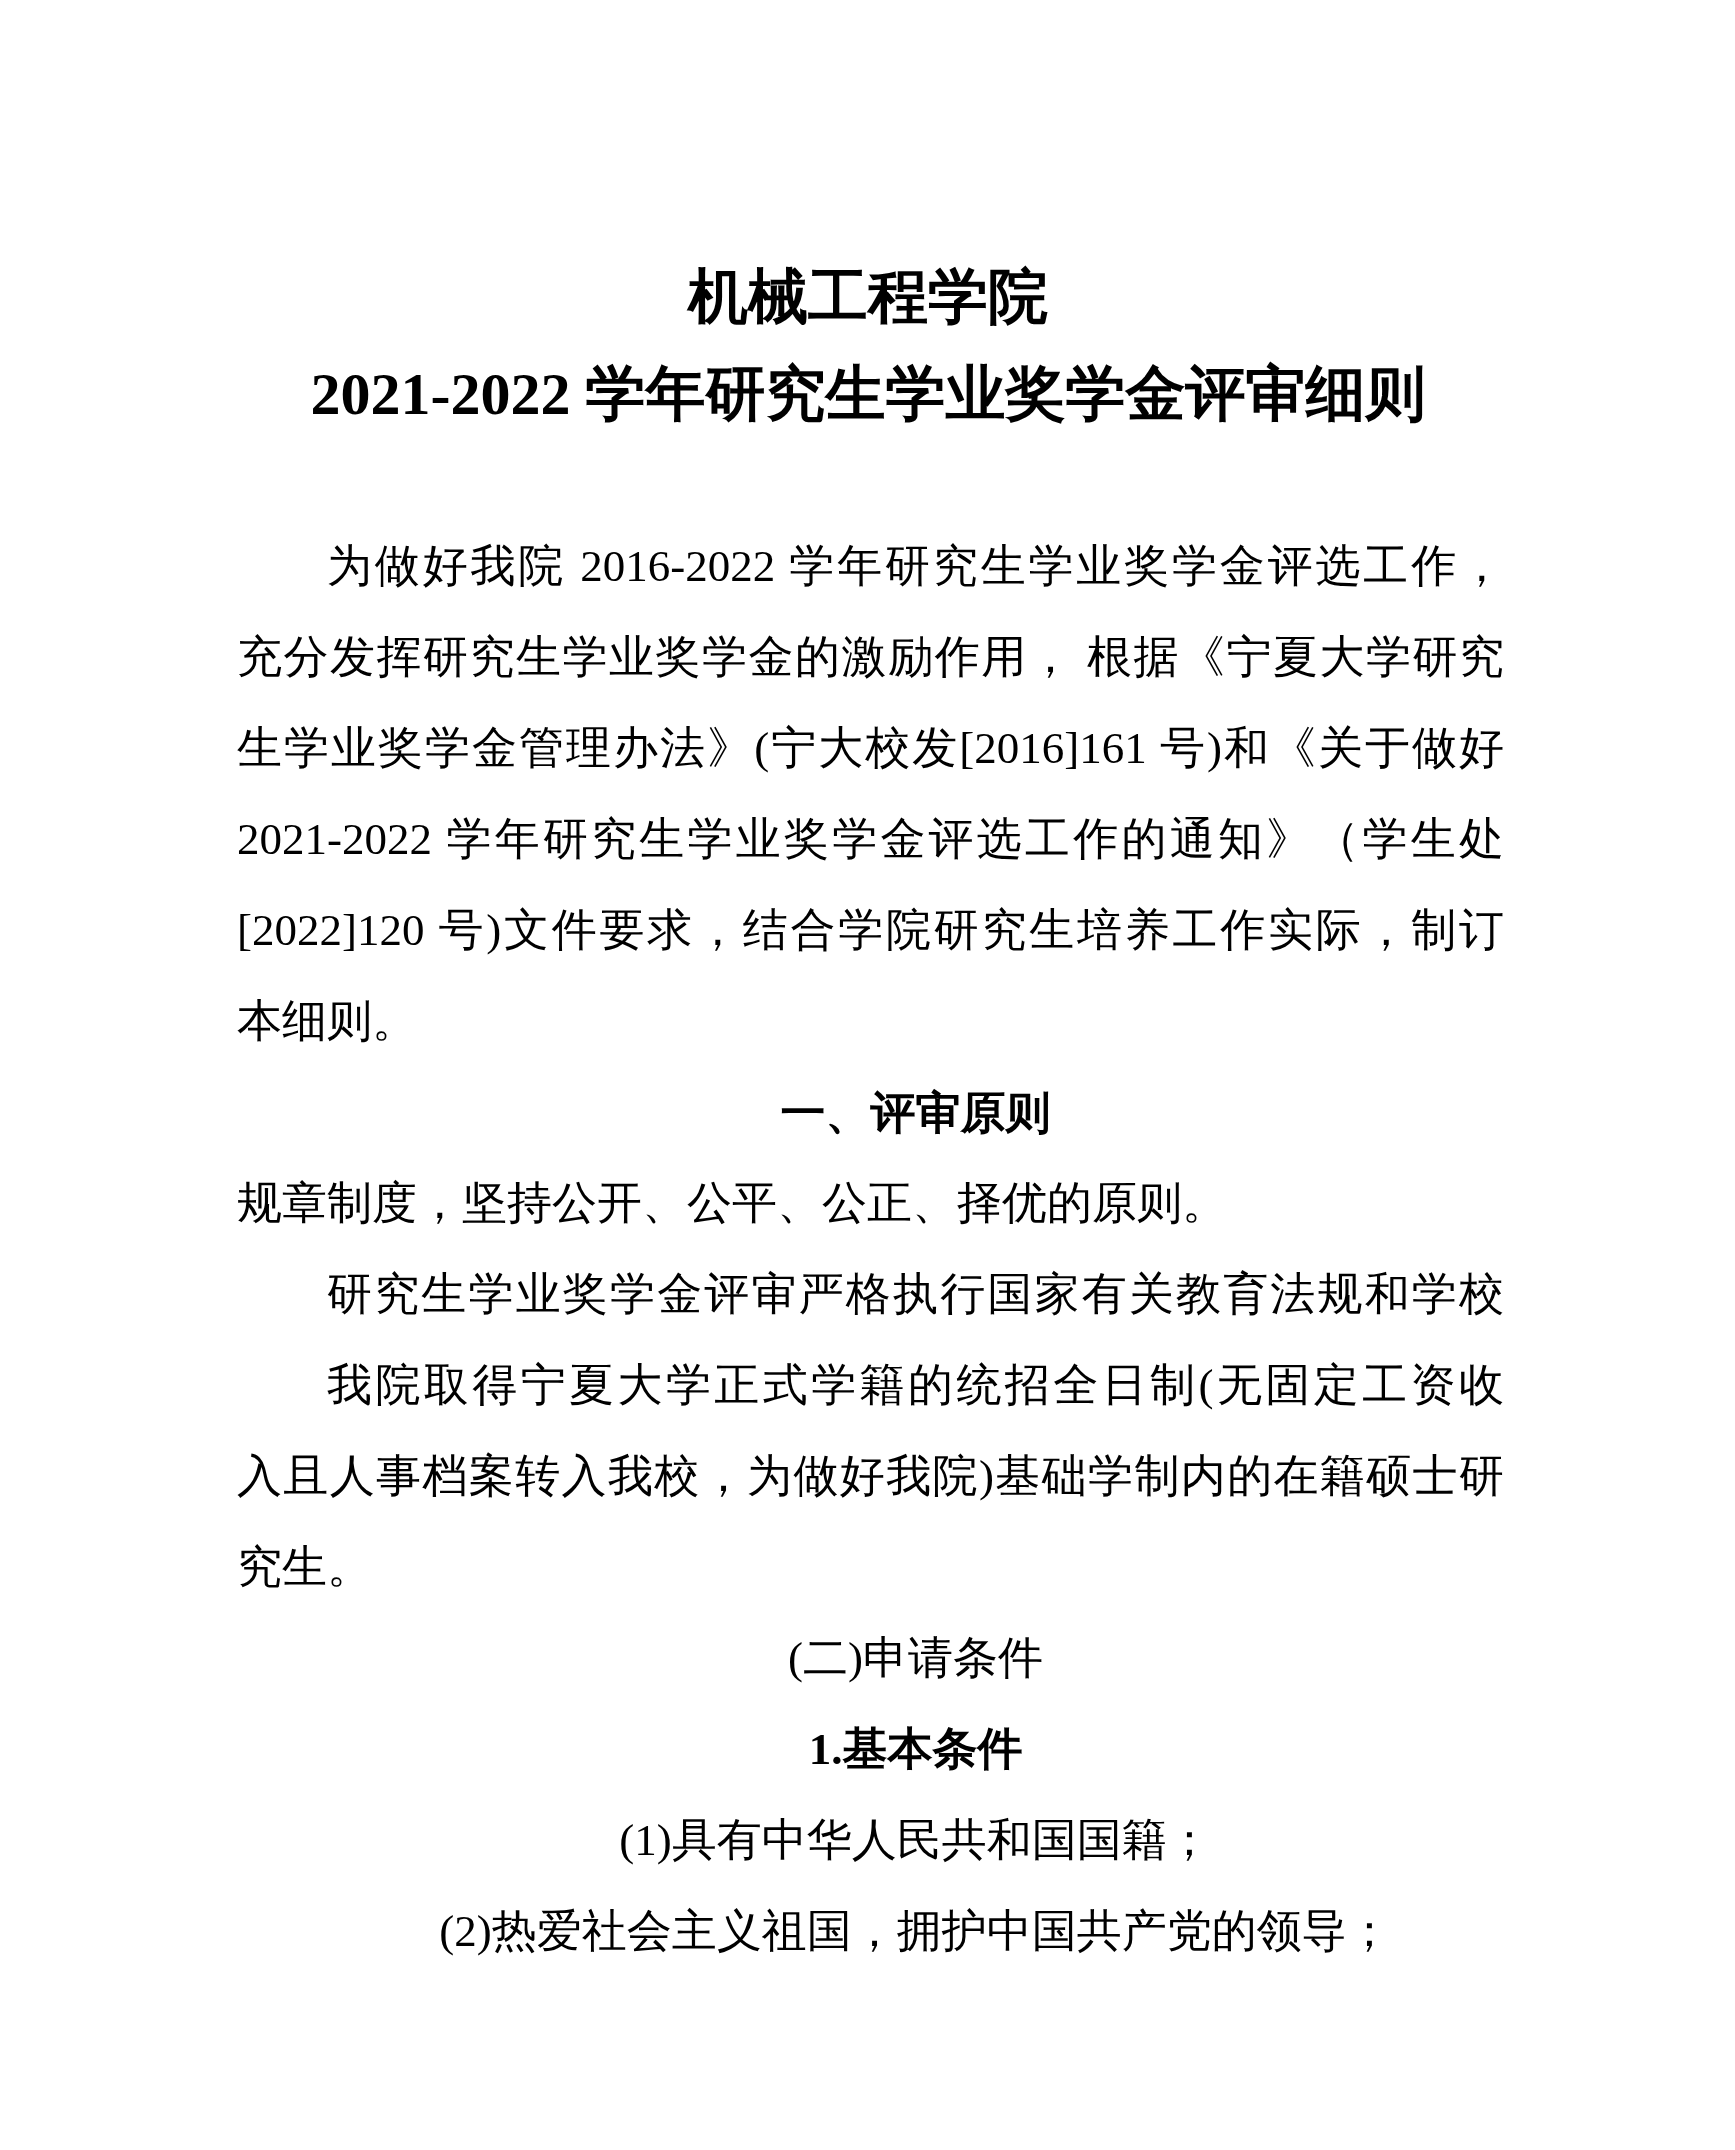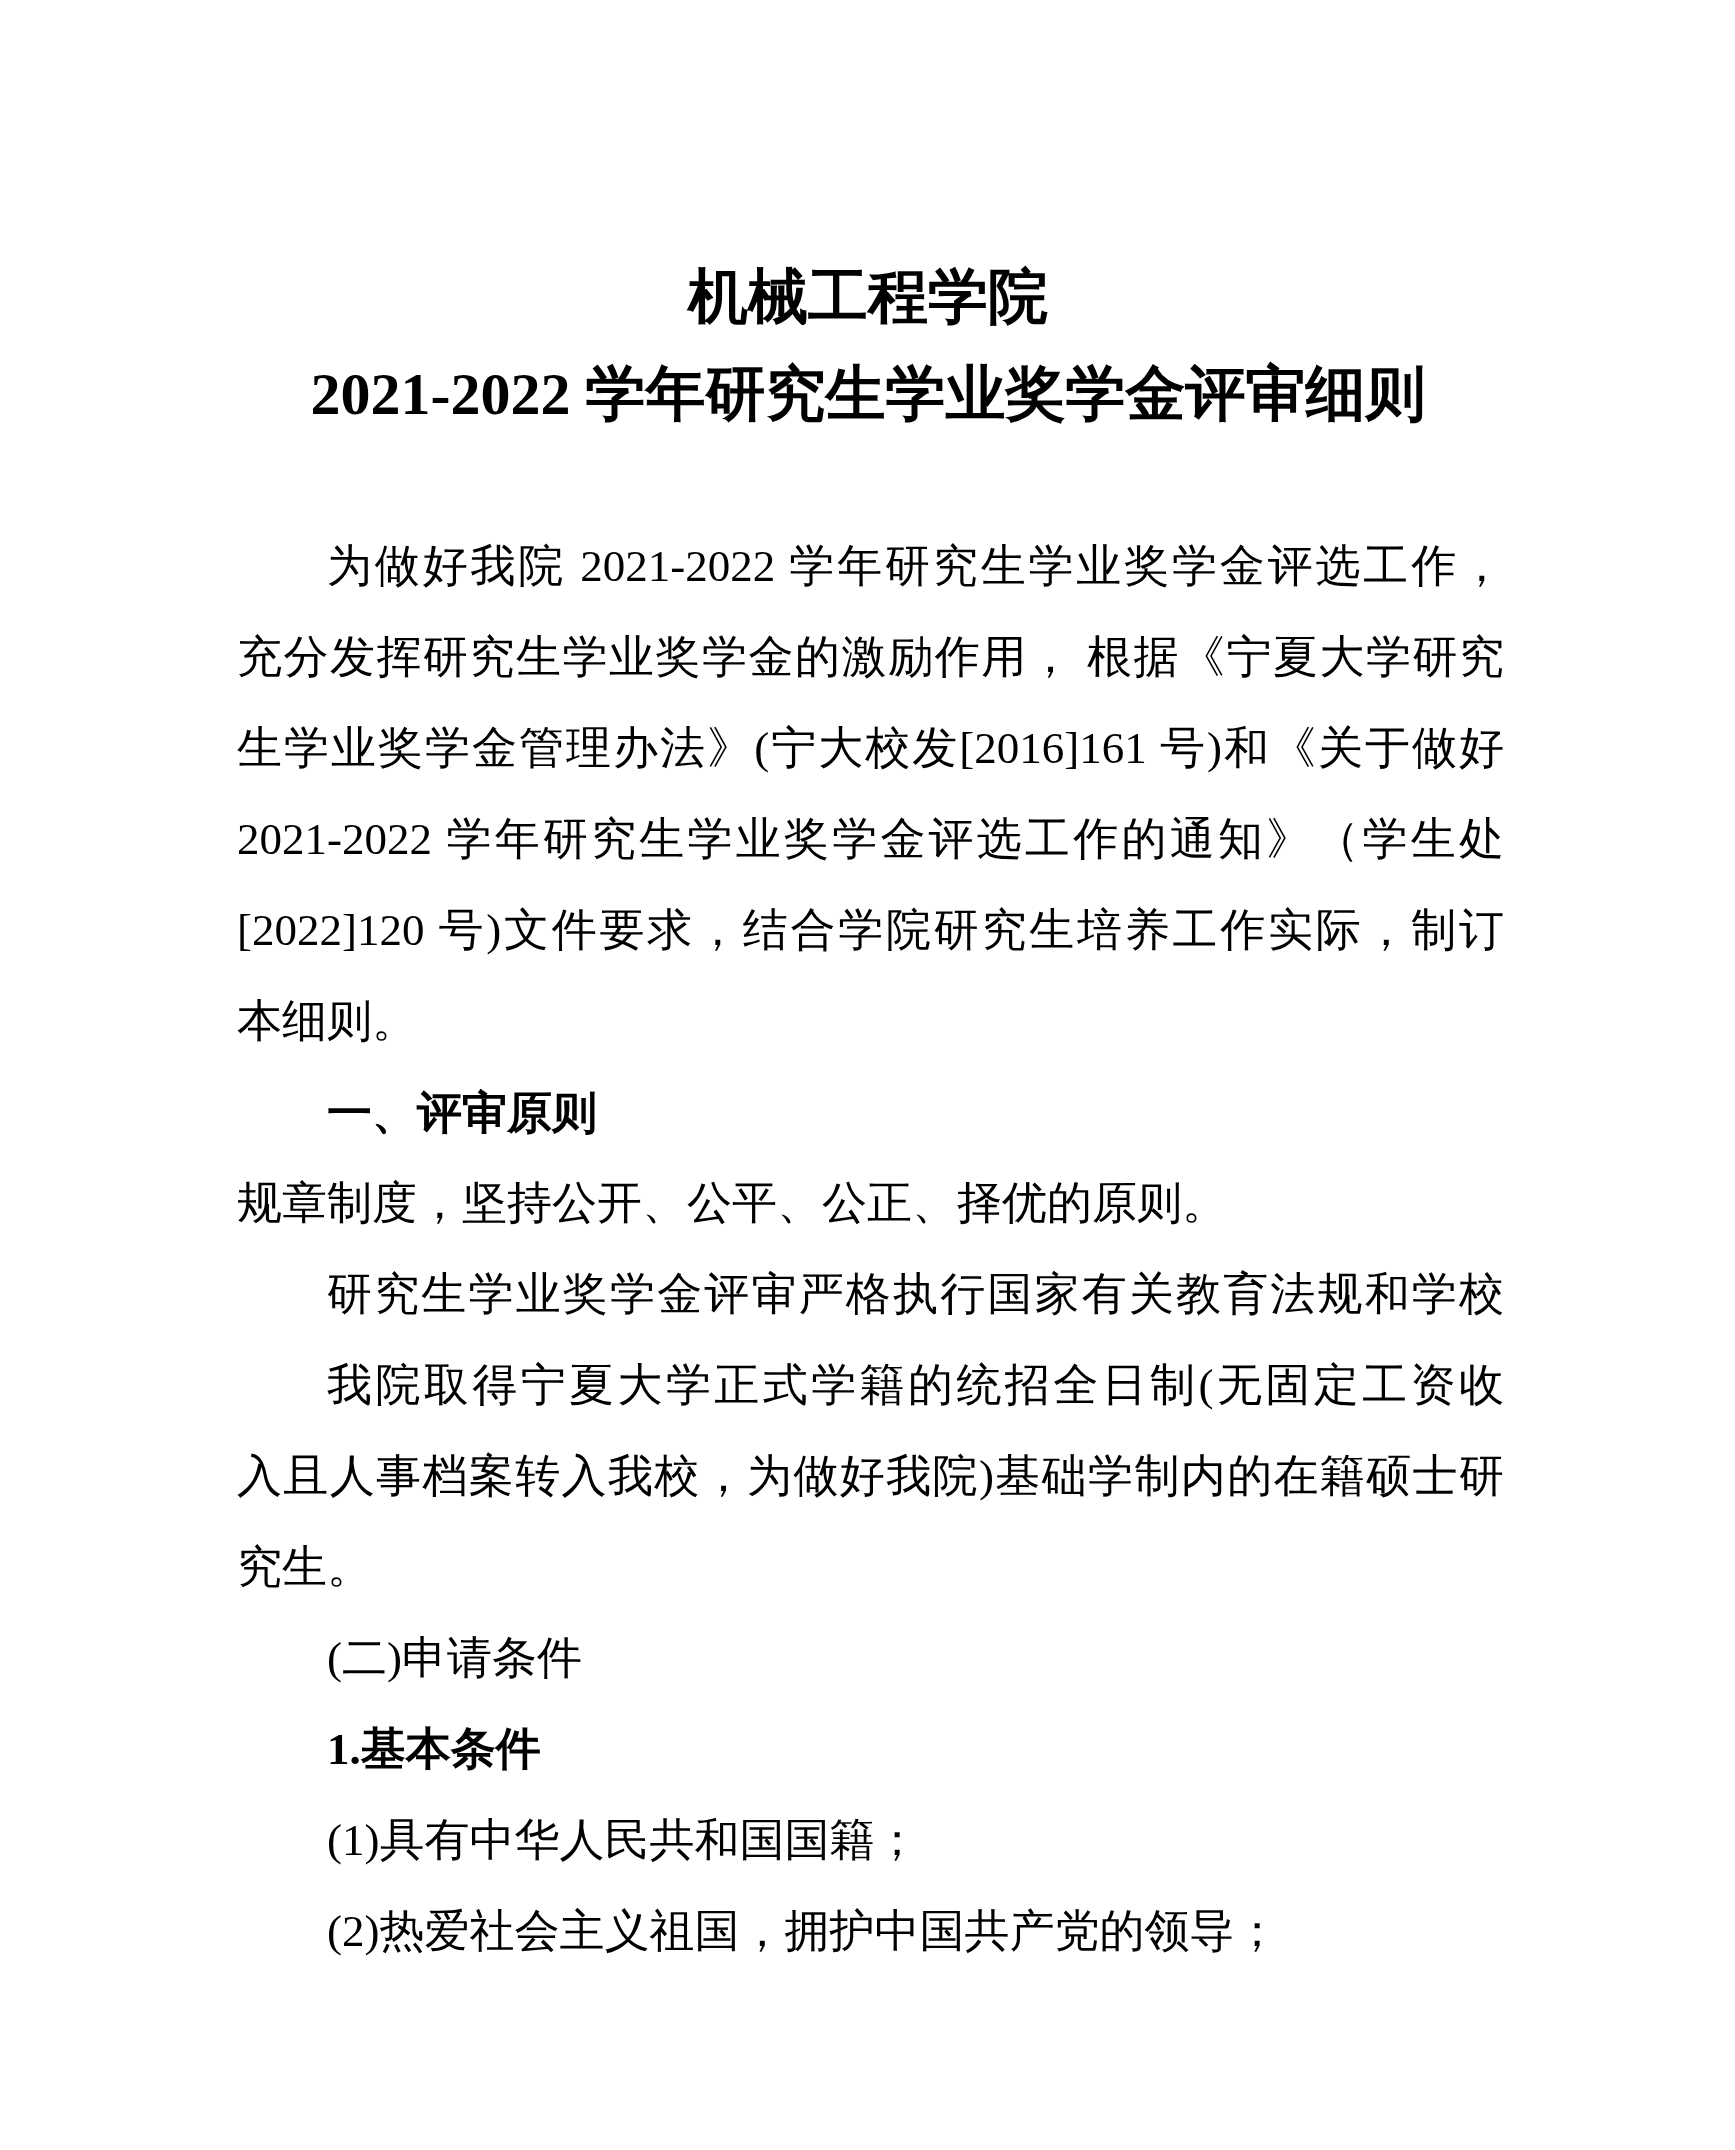--- a/index.html
+++ b/index.html
@@ -48,20 +48,21 @@
   }
   
   .full {
     text-align: justify;
     text-align-last: justify;
     text-justify: inter-character;
   }
   
   .indent {
     text-indent: 90px;
+    text-align: center;
   }
   
   .heading-hei {
     font-family: "Liberation Sans", "DejaVu Sans", sans-serif;
     font-weight: 700;
   }
   
   .heading-bold {
     font-weight: 700;
   }
@@ -70,21 +71,21 @@
 <body>
 
 <div class="page">
 
   <div class="title-block">
     <div class="title-line">机械工程学院</div>
     <div class="title-line">2021-2022 学年研究生学业奖学金评审细则</div>
   </div>
 
   <div class="body-block">
-    <div class="line indent full">为做好我院 2021-2022 学年研究生学业奖学金评选工作，</div>
+    <div class="line indent full">为做好我院 2016-2022 学年研究生学业奖学金评选工作，</div>
     <div class="line full">充分发挥研究生学业奖学金的激励作用， 根据《宁夏大学研究</div>
     <div class="line full">生学业奖学金管理办法》(宁大校发[2016]161 号)和《关于做好</div>
     <div class="line full">2021-2022 学年研究生学业奖学金评选工作的通知》（学生处</div>
     <div class="line full">[2022]120 号)文件要求，结合学院研究生培养工作实际，制订</div>
     <div class="line">本细则。</div>
 
     <div class="line indent heading-hei">一、评审原则</div>
     <div class="line">规章制度，坚持公开、公平、公正、择优的原则。</div>
     <div class="line indent full">研究生学业奖学金评审严格执行国家有关教育法规和学校</div>
 

